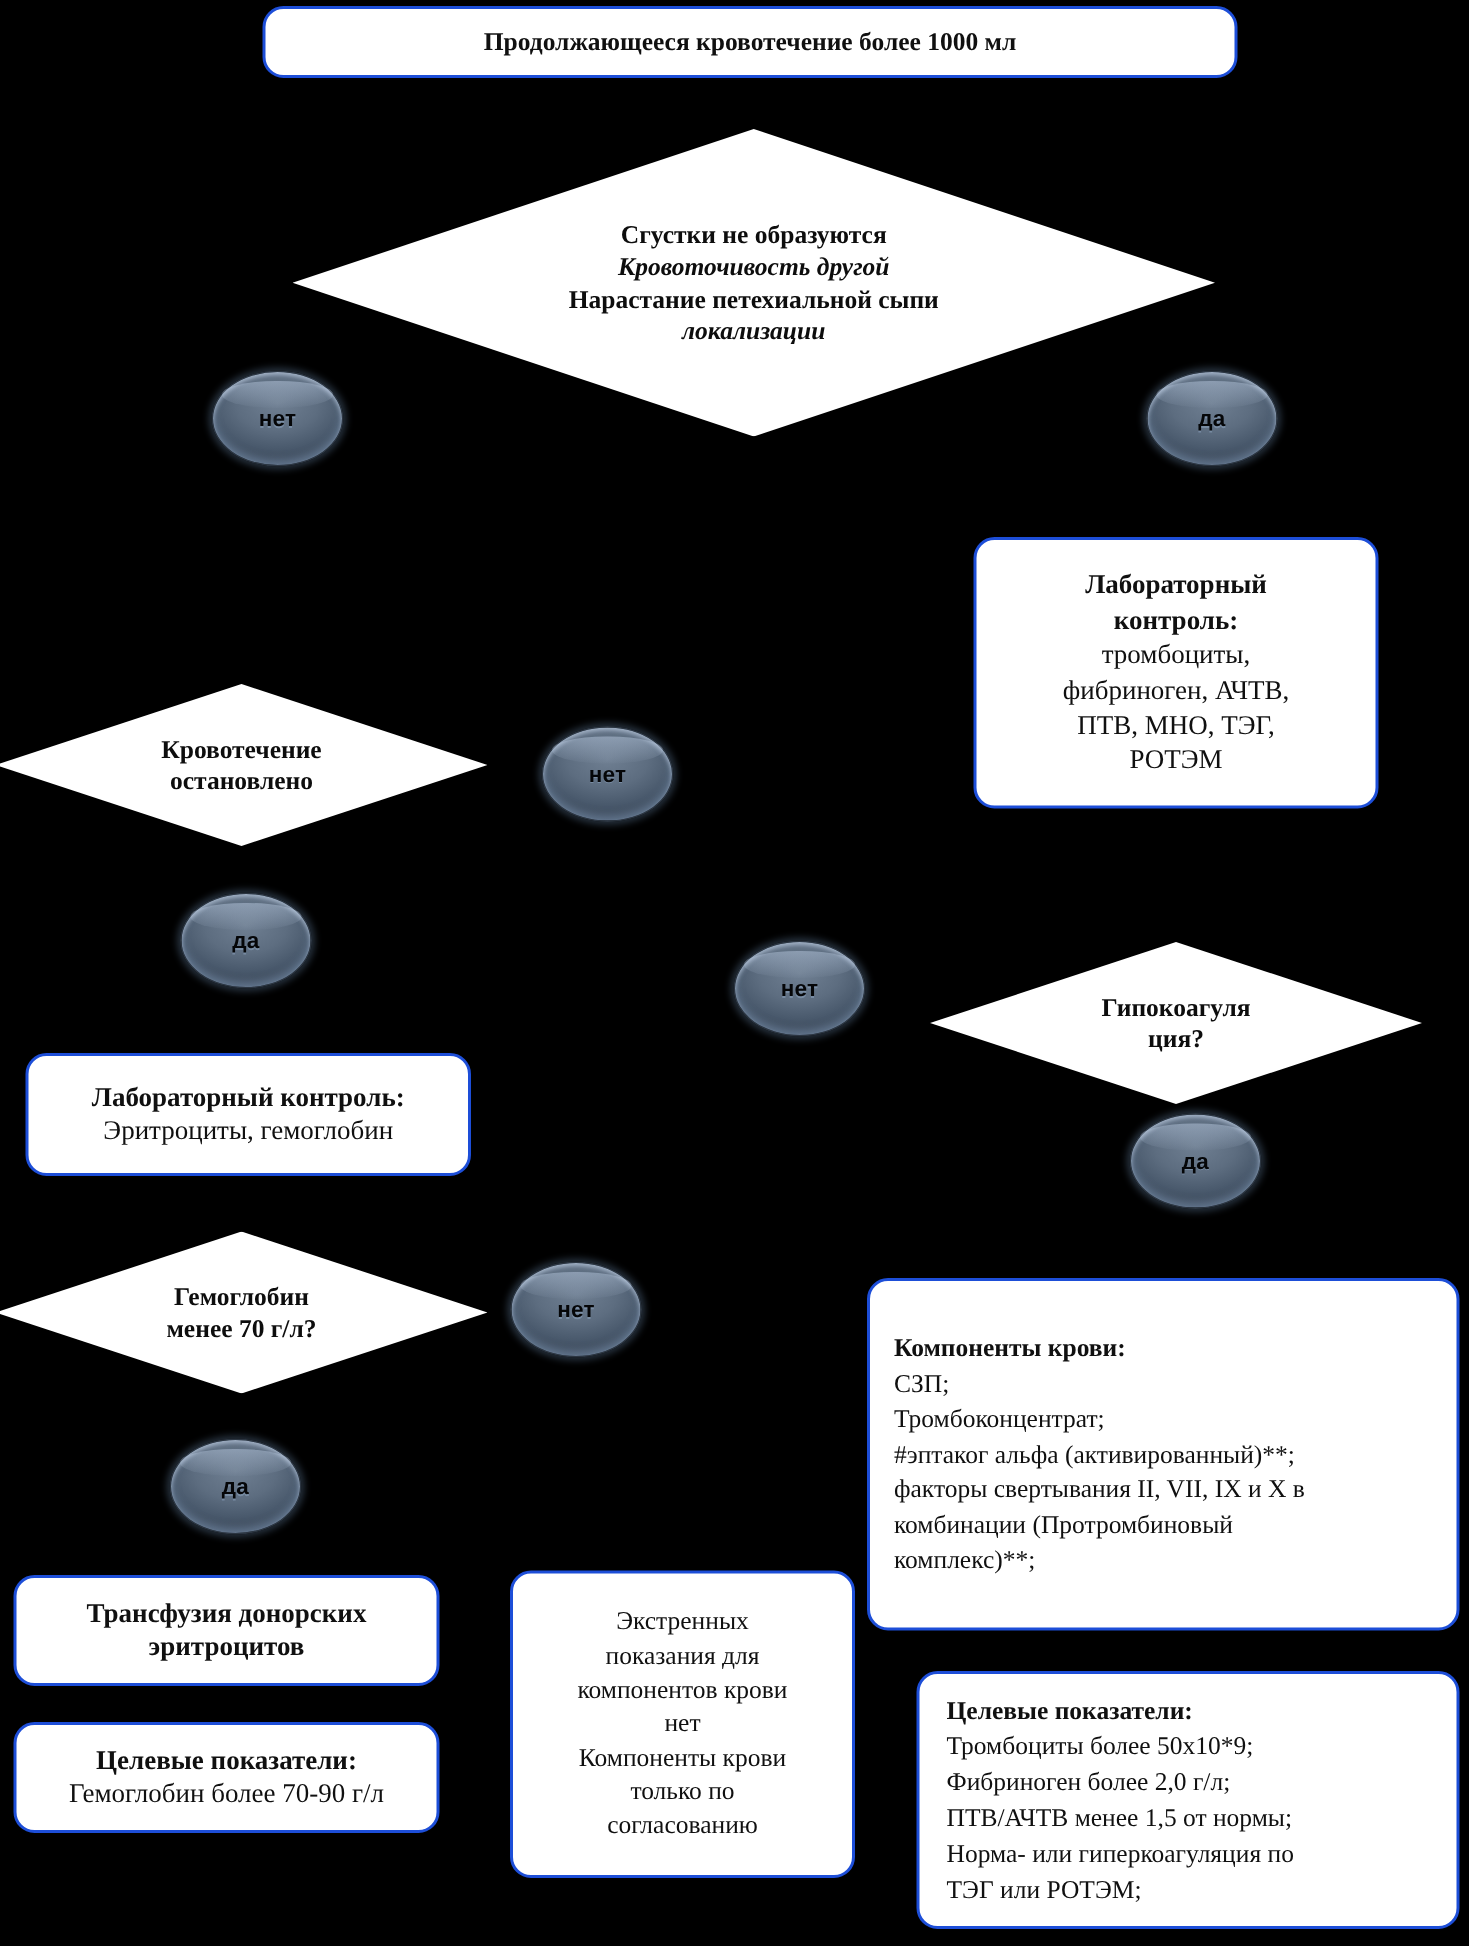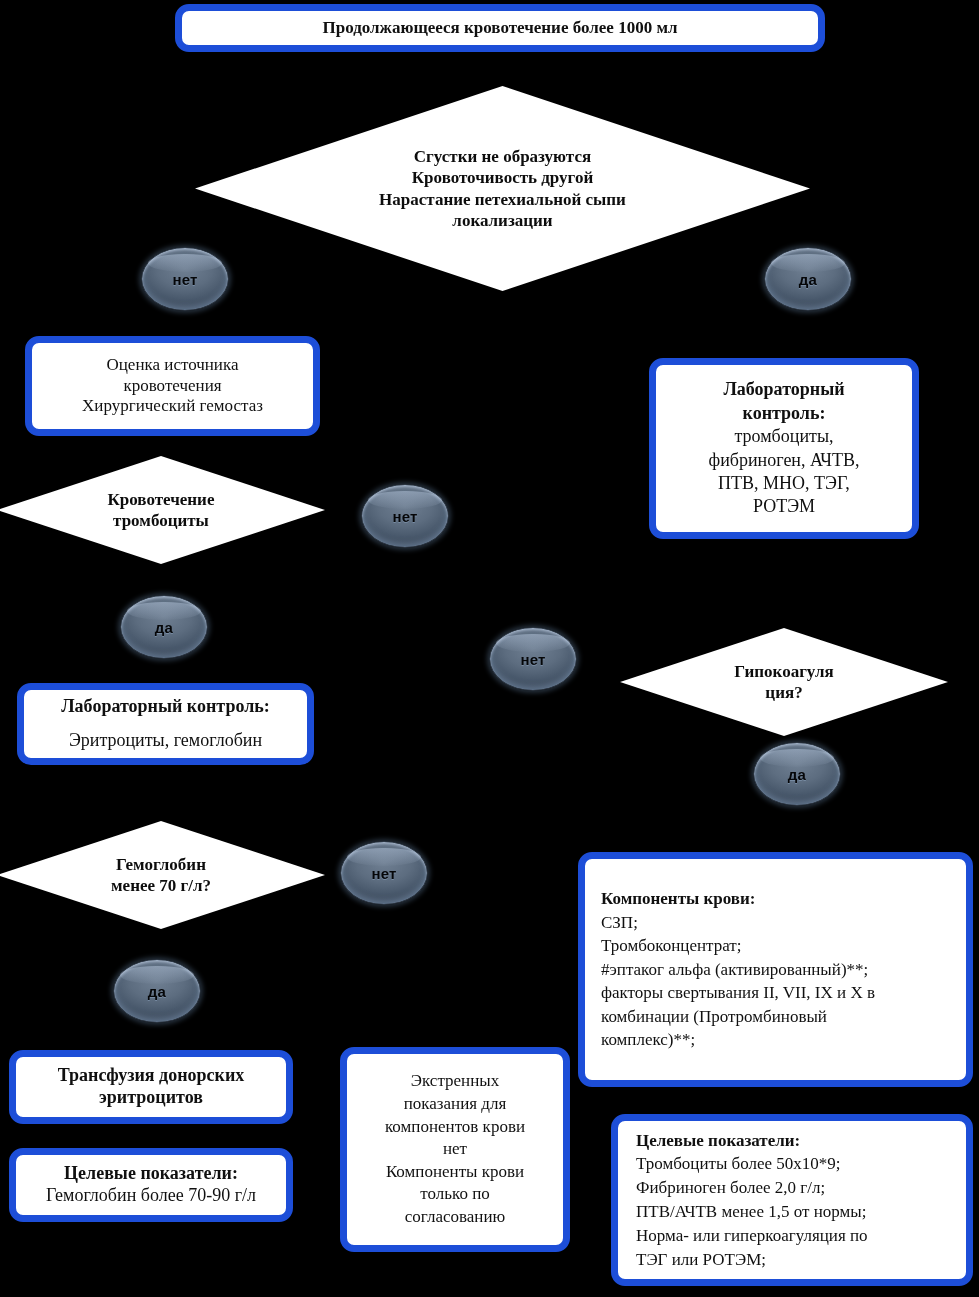--- a/index.html
+++ b/index.html
@@ -15,21 +15,21 @@
     width: 979px;
     height: 1297px;
     background: #000000;
     overflow: hidden;
   }
 
   
   .box {
     position: absolute;
     background: #ffffff;
-    border: 7px solid #1d4ed8;
+    border: 2px solid #1d4ed8;
     border-radius: 14px;
     box-shadow: 3px 3px 4px rgba(0,0,0,0.85);
     box-sizing: border-box;
     display: flex;
     flex-direction: column;
     justify-content: center;
     color: #101010;
     font-size: 17px;
     line-height: 1.22;
     padding: 6px 10px;
@@ -59,21 +59,21 @@
     z-index: 2;
     text-align: center;
     color: #0d0d0d;
     font-weight: bold;
     font-size: 17px;
     line-height: 1.25;
     padding: 0 8px;
   }
   .diamond .dtext .ln { display: block; }
   .diamond.mixed .dtext .ln { font-weight: bold; }
-  .diamond.mixed .dtext .ln.it { font-weight: bold; }
+  .diamond.mixed .dtext .ln.it { font-style: italic; font-weight: bold; }
 
   
   .oval {
     position: absolute;
     border-radius: 50%;
     background:
       radial-gradient(ellipse 75% 70% at 50% 34%, #6f7f92 0%, #5d6d80 42%, #49596c 70%, #35404f 100%);
     box-shadow:
       inset 0 2px 3px rgba(220,235,255,0.55),
       inset 0 -3px 6px rgba(150,180,215,0.45),
@@ -125,40 +125,35 @@
   </div>
 
   <div class="oval" style="left:141px; top:247px; width:86px; height:62px;">
     <span class="olabel">нет</span>
   </div>
 
   <div class="oval" style="left:764px; top:247px; width:86px; height:62px;">
     <span class="olabel">да</span>
   </div>
 
-  <div class="box center" style="left:25px; top:336px; width:295px; height:100px;">
-    <span class="ln">Оценка источника</span>
-    <span class="ln">кровотечения</span>
-    <span class="ln">Хирургический гемостаз</span>
-  </div>
 
   <div class="box center" style="left:649px; top:358px; width:270px; height:181px; font-size:18px; line-height:1.30;">
     <span class="ln b">Лабораторный</span>
     <span class="ln b">контроль:</span>
     <span class="ln">тромбоциты,</span>
     <span class="ln">фибриноген, АЧТВ,</span>
     <span class="ln">ПТВ, МНО, ТЭГ,</span>
     <span class="ln">РОТЭМ</span>
   </div>
 
   <div class="diamond" style="left:-3px; top:456px; width:328px; height:108px;">
     <div class="shape"></div>
     <div class="dtext">
       <span class="ln">Кровотечение</span>
-      <span class="ln">тромбоциты</span>
+      <span class="ln">остановлено</span>
     </div>
   </div>
 
   <div class="oval" style="left:361px; top:484px; width:86px; height:62px;">
     <span class="olabel">нет</span>
   </div>
 
   <div class="oval" style="left:120px; top:595px; width:86px; height:62px;">
     <span class="olabel">да</span>
   </div>
@@ -168,21 +163,21 @@
   </div>
 
   <div class="diamond" style="left:620px; top:628px; width:328px; height:108px;">
     <div class="shape"></div>
     <div class="dtext">
       <span class="ln">Гипокоагуля</span>
       <span class="ln">ция?</span>
     </div>
   </div>
 
-  <div class="box center" style="left:17px; top:683px; width:297px; height:82px; font-size:18px;justify-content:space-between;">
+  <div class="box center" style="left:17px; top:702px; width:297px; height:82px; font-size:18px;">
     <span class="ln b">Лабораторный контроль:</span>
     <span class="ln">Эритроциты, гемоглобин</span>
   </div>
 
   <div class="oval" style="left:753px; top:742px; width:86px; height:62px;">
     <span class="olabel">да</span>
   </div>
 
   <div class="diamond" style="left:-3px; top:821px; width:328px; height:108px;">
     <div class="shape"></div>

